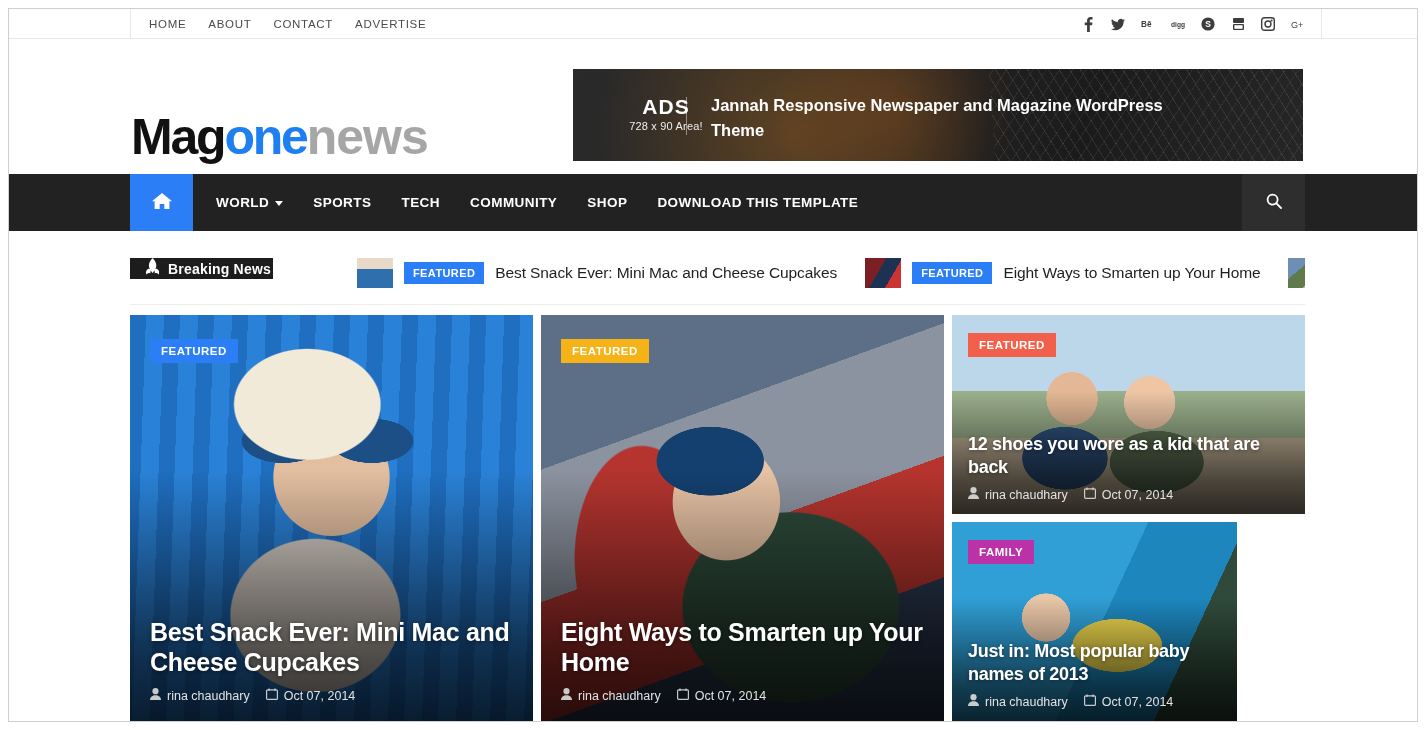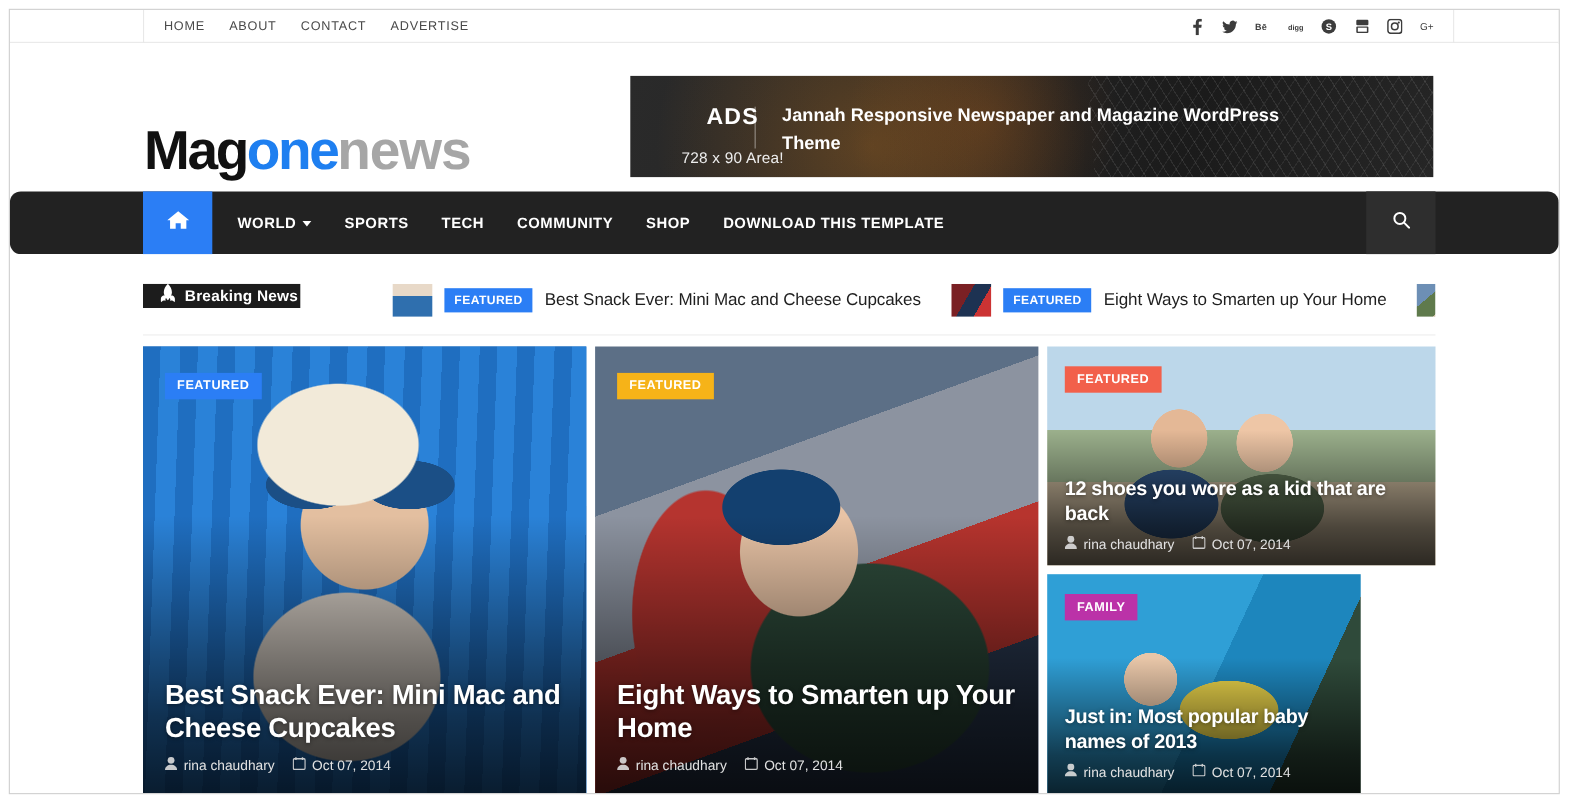--- a/index.html
+++ b/index.html
@@ -80,21 +80,21 @@
     transform: rotate(-4deg);
     opacity: .9;
   }
   .ad-left {
     position: absolute; left: 28px; top: 26px; width: 130px; text-align: center;
   }
   .ad-left .ads-word {
     color: #fff; font-weight: 700; font-size: 21px; letter-spacing: 1px;
   }
   .ad-left .ads-sub {
-    color: #ededed; font-size: 14px; margin-top: 16px; letter-spacing: .2px;
+    color: #ededed; font-size: 11px; margin-top: 1px; letter-spacing: .2px;
   }
   .ad-sep {
     position: absolute; left: 113px; top: 28px; width: 1px; height: 38px;
     background: rgba(255,255,255,.45);
   }
   .ad-title {
     position: absolute; left: 138px; top: 24px; width: 480px;
     color: #fff; font-weight: 700; font-size: 16.5px; line-height: 25px;
   }
   .ad-btn {
@@ -102,21 +102,20 @@
     background: #2b7ef5; color: #fff; border: 0;
     padding: 11px 18px; font-size: 12.5px; font-weight: 700;
     letter-spacing: .6px; cursor: pointer;
     font-family: "Liberation Sans", sans-serif;
   }
 
   
   .mainnav {
     position: absolute; left: 0; top: 165px; width: 1408px; height: 57px;
     background: #222222;
-    border-radius: 10px;
   }
   .nav-home {
     position: absolute; left: 121px; top: 0; width: 63px; height: 57px;
     background: #2b7ef5; display: flex; align-items: center; justify-content: center;
   }
   .nav-items {
     position: absolute; left: 192px; top: 0; height: 57px;
     display: flex; align-items: center; gap: 0;
   }
   .nav-items a {

